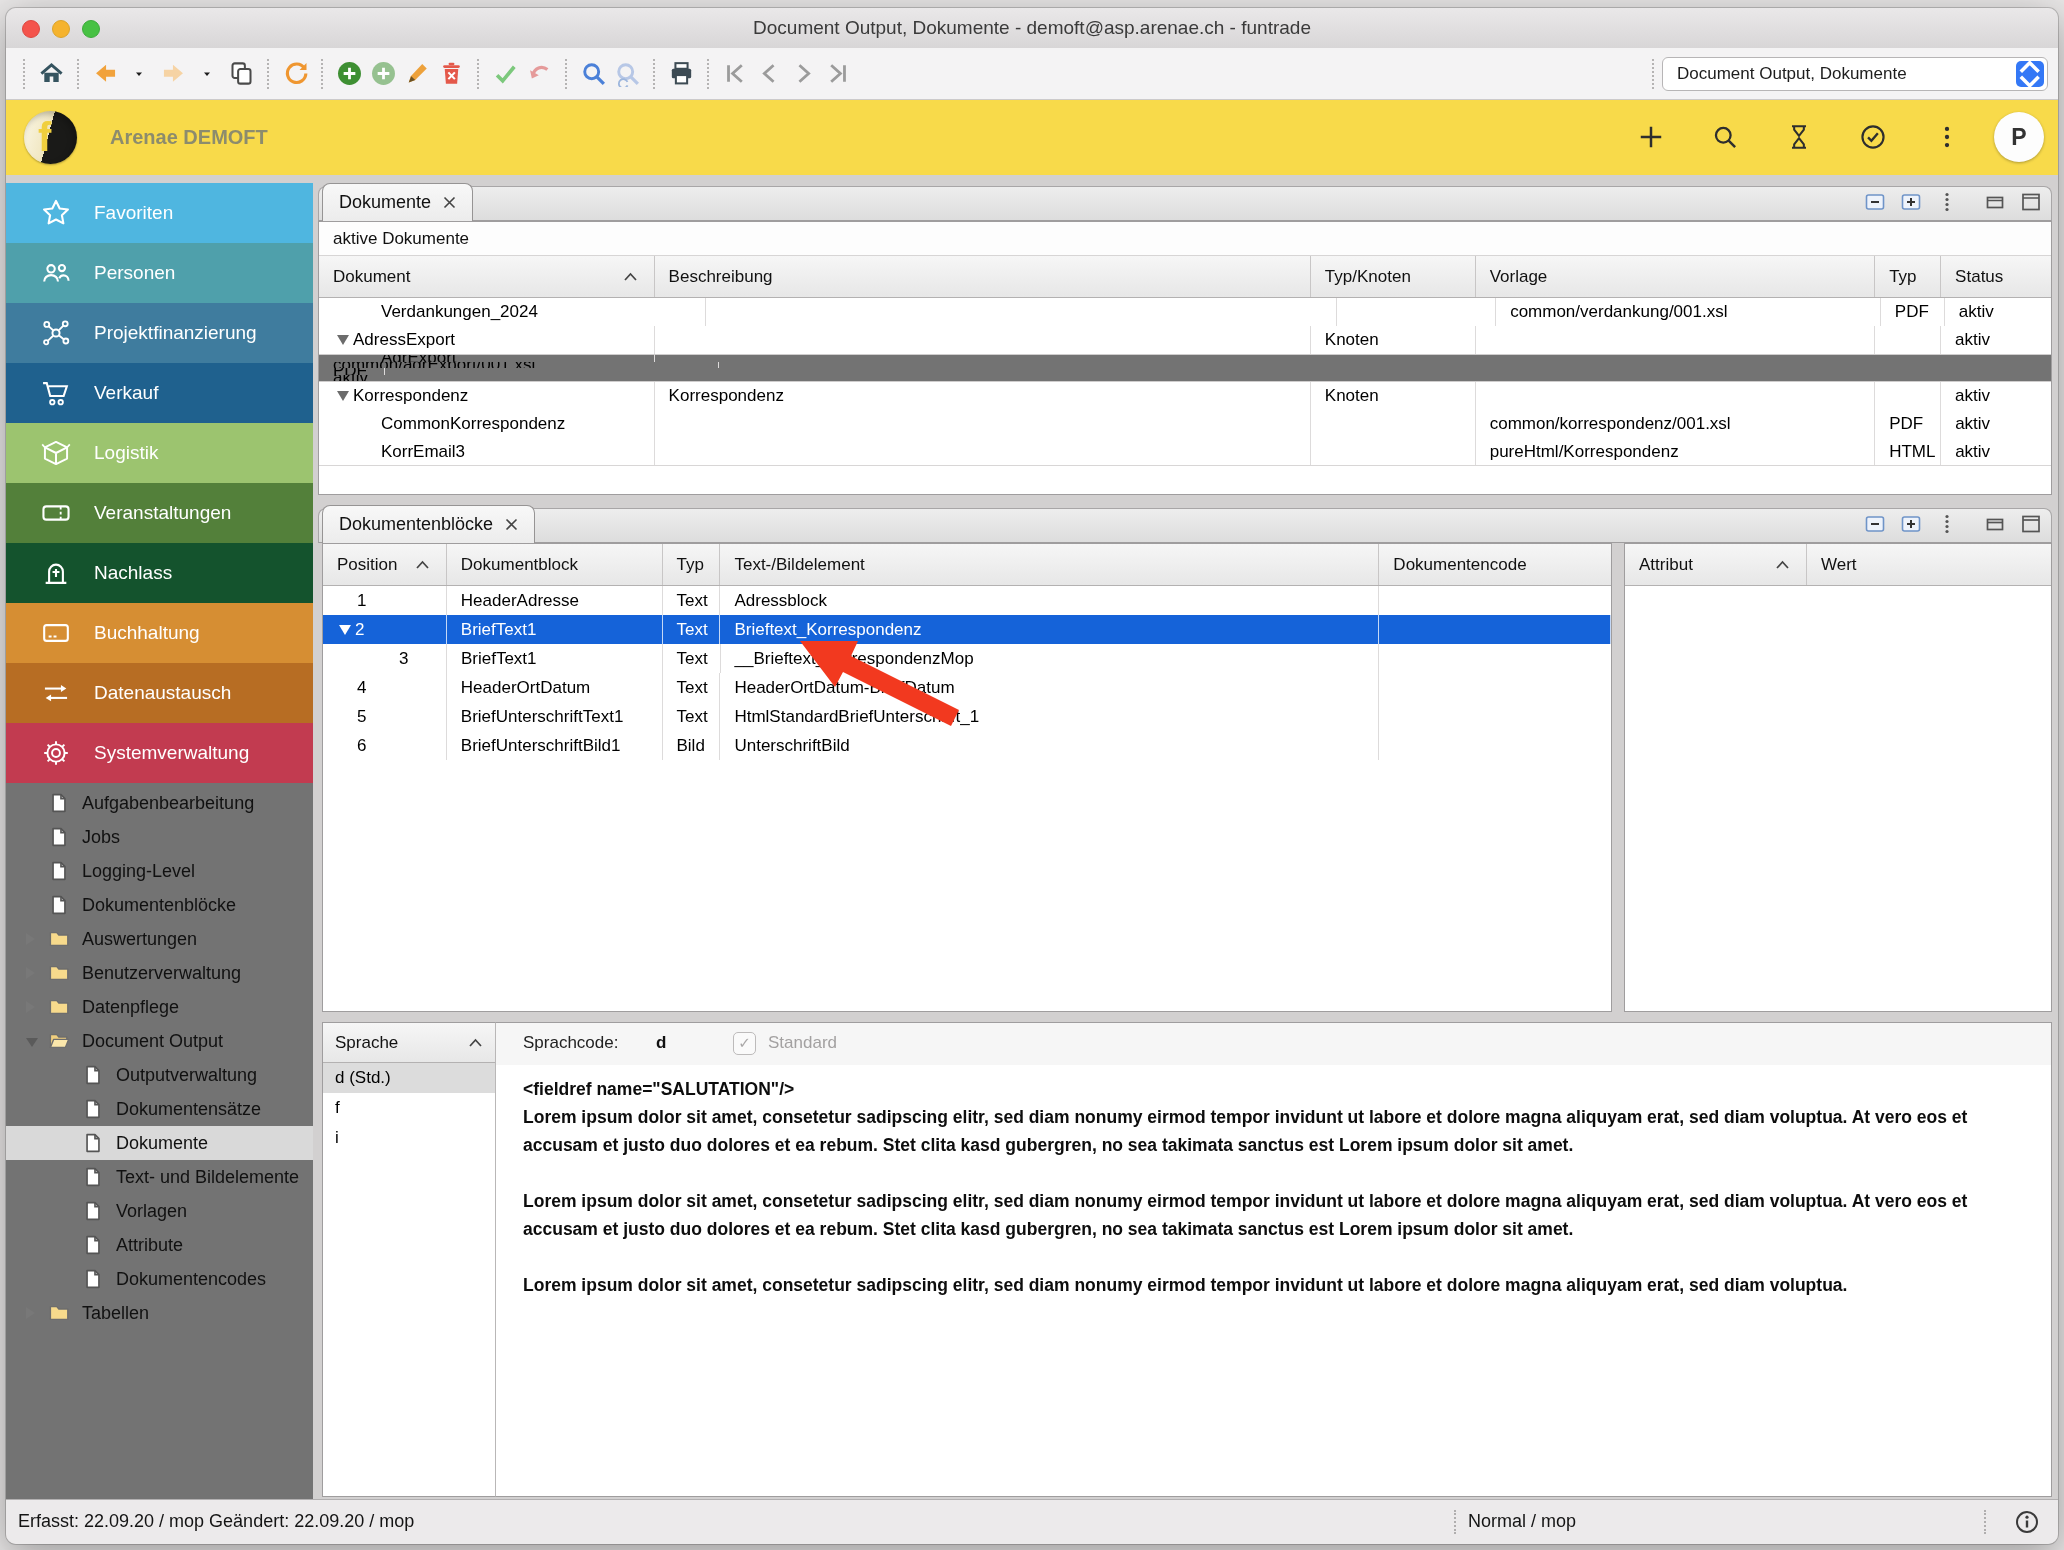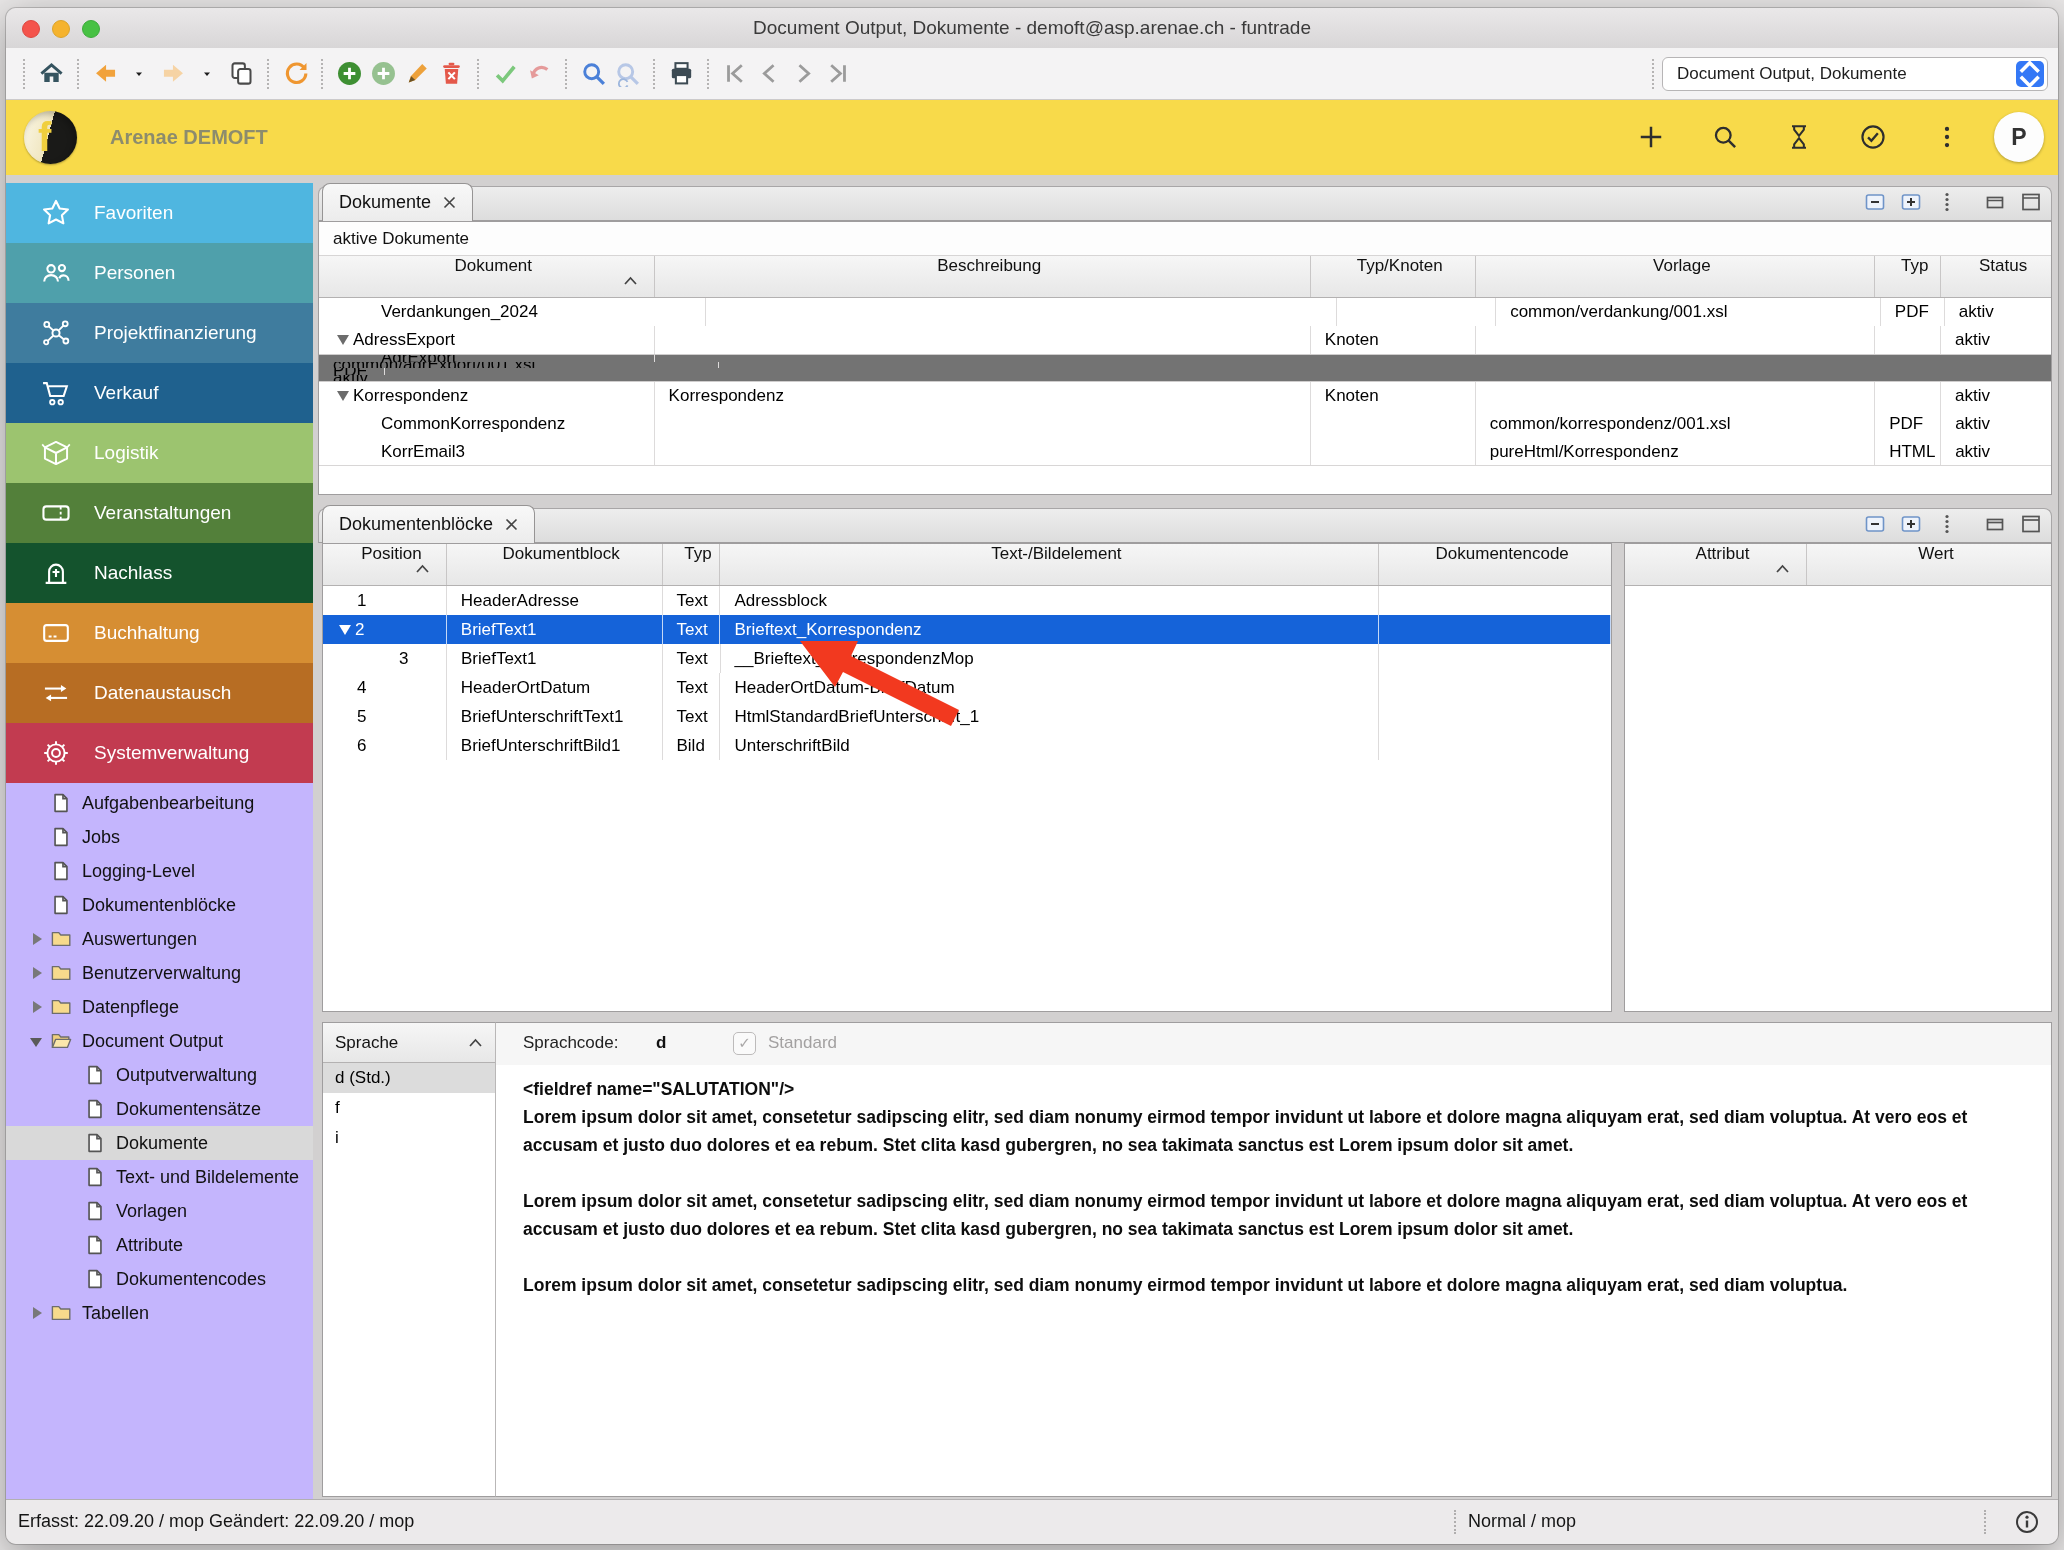--- a/index.html
+++ b/index.html
@@ -31,42 +31,42 @@
   .hicons{position:absolute;right:96px;top:22px;display:flex;gap:44px;}
   .hicon{width:30px;height:30px;display:inline-flex;align-items:center;justify-content:center;}
   .hicon svg{width:28px;height:28px;}
   .avatar{position:absolute;right:14px;top:12px;width:50px;height:50px;border-radius:50%;background:#fdfdfd;box-shadow:0 1px 3px rgba(0,0,0,.3);text-align:center;line-height:50px;font-size:23px;font-weight:600;color:#333;}
   
   .modules{position:absolute;left:0;top:175px;width:307px;}
   .module{height:60px;display:flex;align-items:center;cursor:default;}
   .module .micon{margin-left:34px;width:32px;height:32px;}
   .module .micon svg{width:32px;height:32px;}
   .module .mlabel{margin-left:22px;color:#fff;font-size:19px;font-weight:500;}
-  .treepane{position:absolute;left:0;top:775px;width:307px;height:717px;background:#c4b5fd;overflow:hidden;text-align:right;}
+  .treepane{position:absolute;left:0;top:775px;width:307px;height:717px;background:#737373;overflow:hidden;}
   .titem{height:34px;display:flex;align-items:center;font-size:18px;color:#111;white-space:nowrap;cursor:default;}
   .titem.sel{background:#d9d9d9;}
   .texp{width:16px;margin-left:20px;flex:0 0 16px;display:inline-block;}
   .texp.collapsed::before{content:"";display:inline-block;border-left:9px solid #787878;border-top:6px solid transparent;border-bottom:6px solid transparent;}
   .texp.expanded::before{content:"";display:inline-block;border-top:9px solid #5a5a5a;border-left:6px solid transparent;border-right:6px solid transparent;}
   .tico{width:24px;height:22px;margin-left:6px;flex:0 0 24px;}
   .tico svg{width:22px;height:22px;}
   .titem .tlabel{margin-left:10px;}
   .titem.lvl2 .texp{margin-left:54px;}
   
   .tabbar{position:absolute;height:38px;}
   .tabstrip{position:absolute;left:0;right:0;top:3px;bottom:0;background:linear-gradient(#ededed,#dddddd);border:1px solid #a8a6a7;border-bottom:1px solid #9f9d9e;border-radius:8px 8px 0 0;}
   .tab{position:absolute;left:4px;top:0;bottom:0;background:linear-gradient(#f8f8f8,#ececec);border:1px solid #969494;border-bottom:none;border-radius:8px 8px 0 0;display:flex;align-items:center;padding:0 16px;gap:12px;font-size:18px;color:#111;z-index:2;}
   .tab .x svg{width:13px;height:13px;display:block;}
   .pctrls{position:absolute;right:8px;top:6px;display:flex;align-items:center;gap:10px;z-index:3;}
   .pctrls .pc{width:26px;height:26px;display:inline-flex;align-items:center;justify-content:center;}
   .pctrls .pc svg{width:24px;height:24px;}
   .tbox{position:absolute;background:#fff;border:1px solid #9f9d9e;box-sizing:border-box;}
   .subtitle{height:33px;line-height:33px;border-bottom:1px solid #d7d5d5;font-size:17px;color:#111;padding-left:14px;background:#fdfdfd;}
   .thead{display:flex;background:linear-gradient(#f6f6f6,#e7e7e7);border-bottom:1px solid #b3b1b1;height:42px;box-sizing:border-box;}
-  .th{display:flex;align-items:center;font-size:17px;color:#111;padding-left:14px;box-sizing:border-box;border-right:1px solid #c8c6c6;overflow:hidden;white-space:nowrap;flex-direction:column;}
+  .th{display:flex;align-items:center;font-size:17px;color:#111;padding-left:14px;box-sizing:border-box;border-right:1px solid #c8c6c6;overflow:hidden;white-space:nowrap;}
   .th:last-child{border-right:none;}
   .th .sort{margin-left:auto;margin-right:16px;}
   .th .sort svg{width:15px;height:10px;display:block;}
   .trow{display:flex;box-sizing:border-box;}
   .td{box-sizing:border-box;padding-left:14px;display:flex;align-items:center;font-size:17px;color:#000;border-right:1px solid #dddbdb;overflow:hidden;white-space:nowrap;}
   .td:last-child{border-right:none;}
   .trow.shaded{background:#737373;border-top:1px solid #cfcdcd;border-bottom:1px solid #cfcdcd;flex-direction:column;}
   .trow.lastline{border-bottom:1px solid #d8d6d6;}
   .trow.selected{background:#1563d9;}
   .trow.selected .td{color:#fff;border-right:1px solid rgba(255,255,255,.75);}

